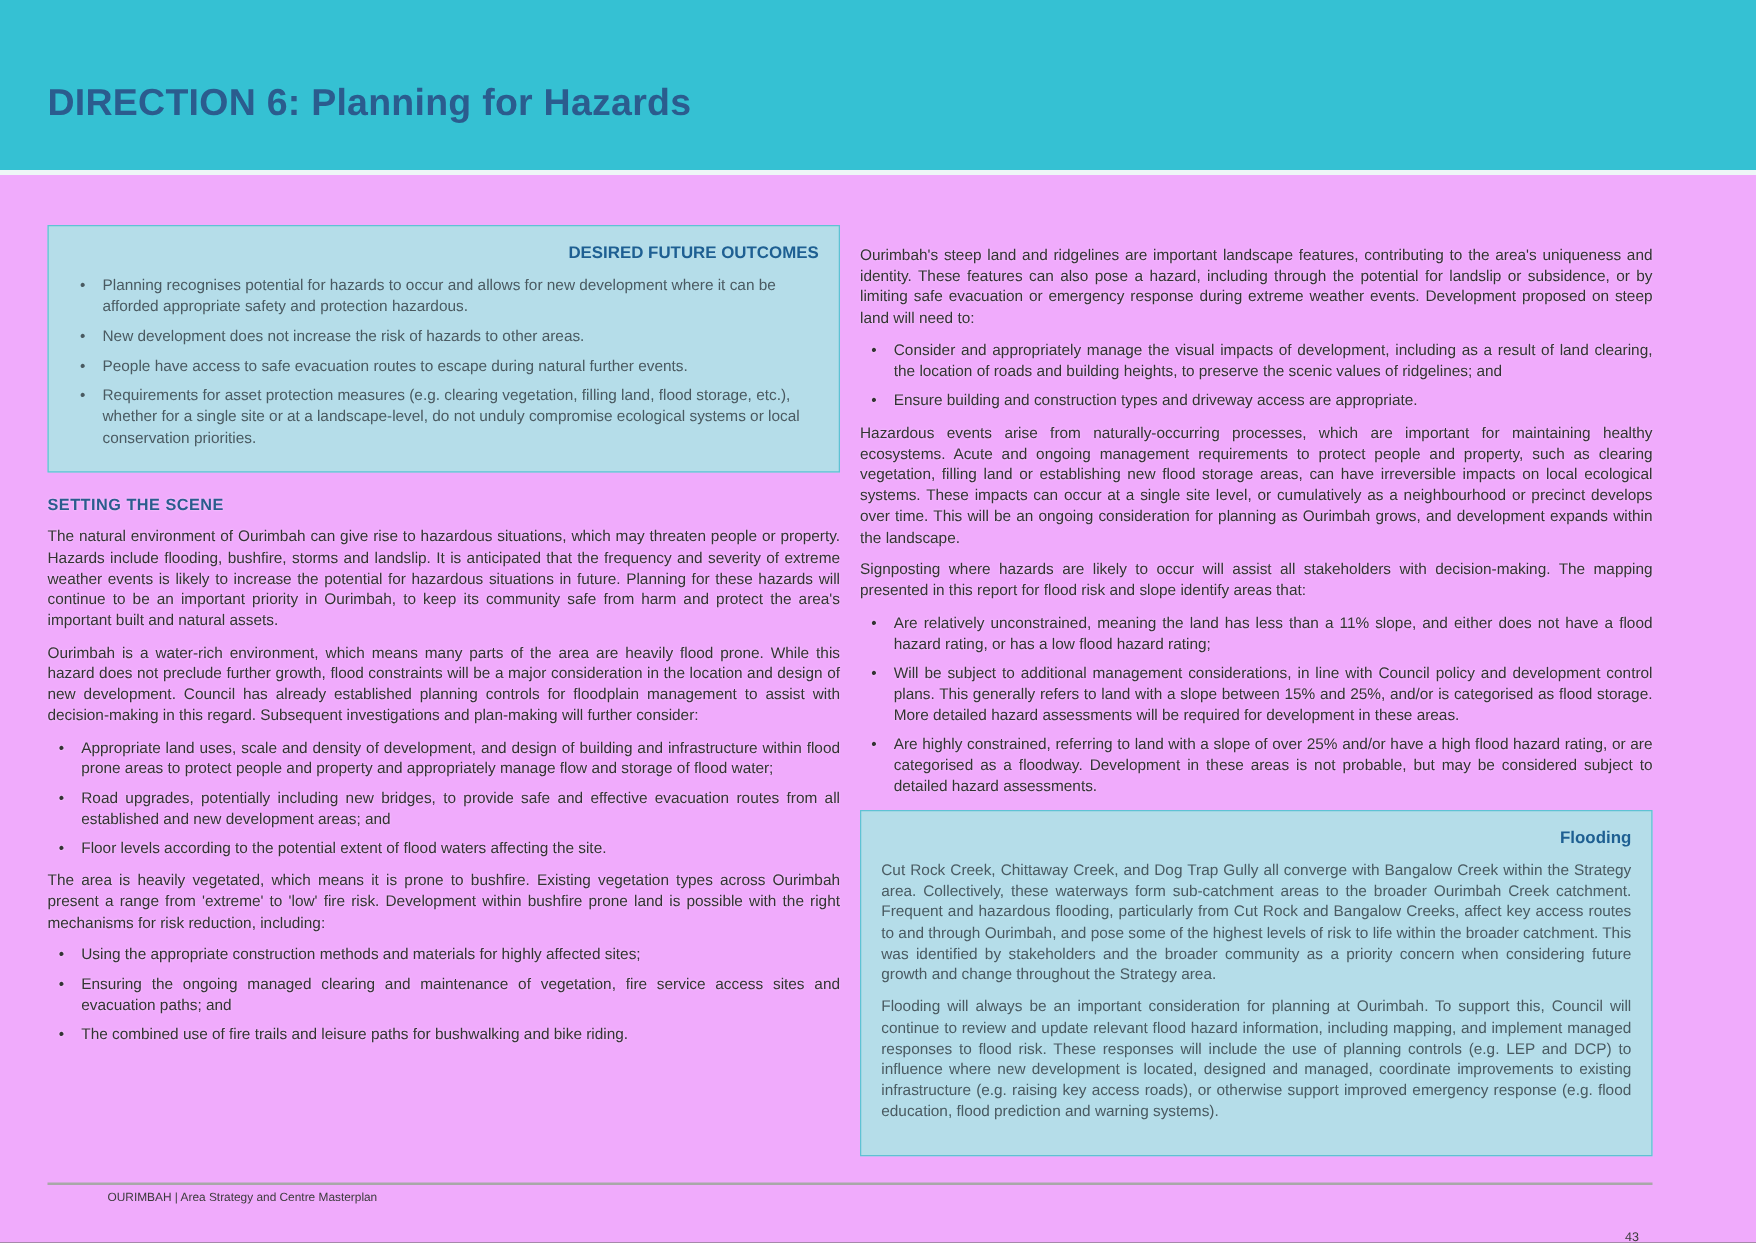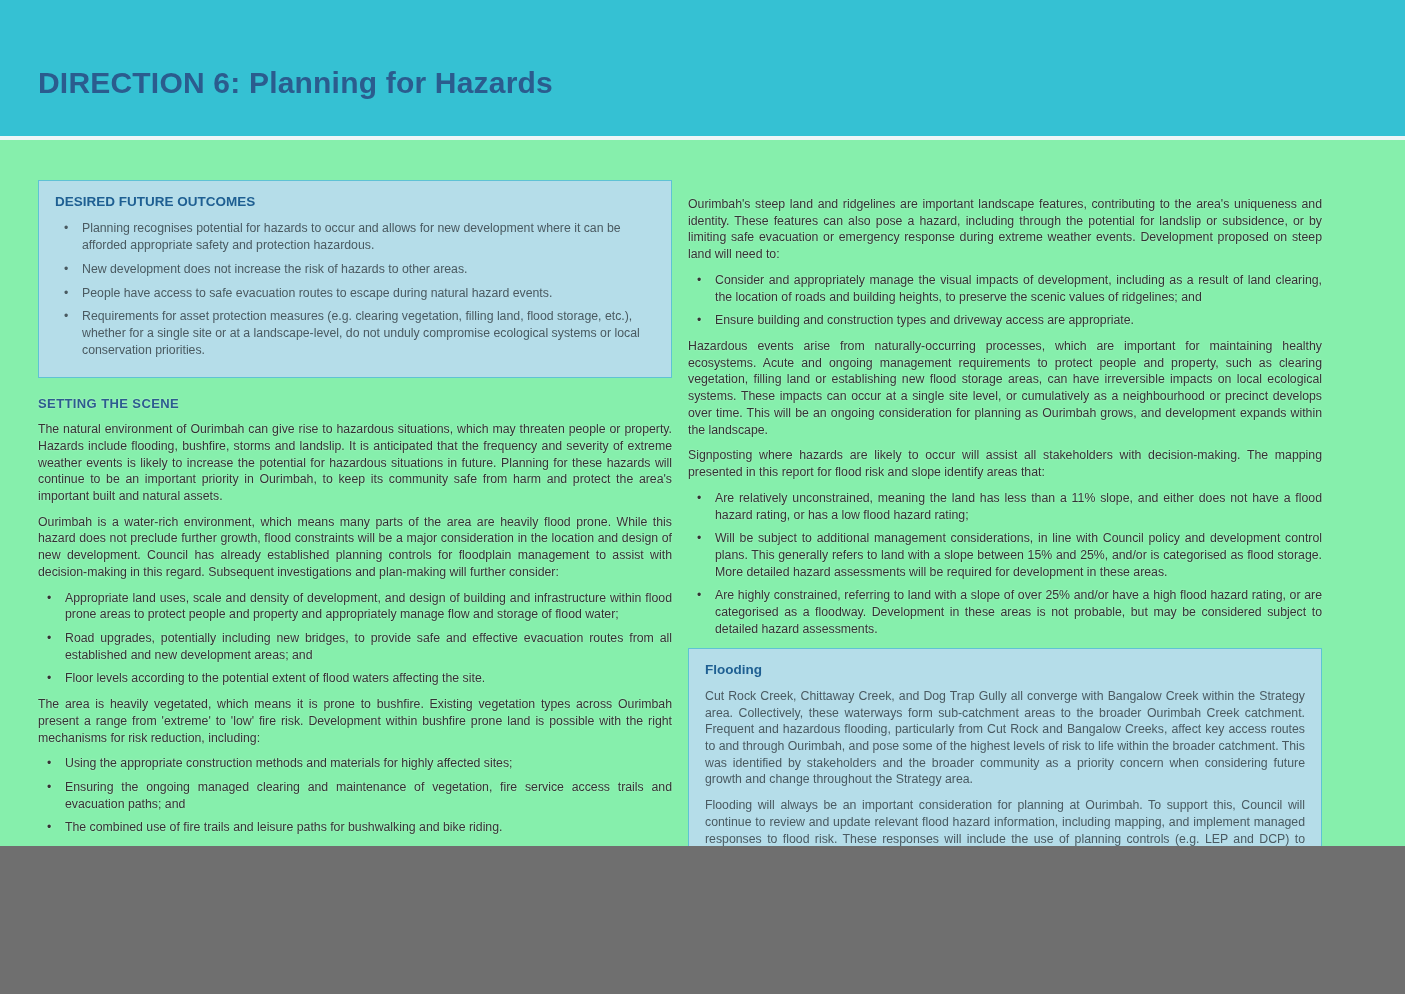--- a/index.html
+++ b/index.html
@@ -1,18 +1,18 @@
 <!DOCTYPE html>
 <html><head>
 <meta charset="utf-8">
 <style>
   html,body { margin:0; padding:0; background:#6f6f6f; }
   .page {
-    position:relative; width:1405px; height:846px;
-    background:#86efac; overflow:hidden;
+    position:relative; width:1405px; height:994px;
+    background:#f0abfc; overflow:hidden;
     font-family:"Liberation Sans", sans-serif;
   }
   .header-band {
     position:absolute; top:0; left:0; width:100%; height:140px;
     background:#35c1d3; border-bottom:4px solid #eef6f7; box-sizing:border-box;
   }
   .page-title {
     position:absolute; left:38px; top:66px;
     font-size:30px; font-weight:700; color:#2b5c8e; letter-spacing:0.2px;
     margin:0;
@@ -26,21 +26,21 @@
   .halo { text-shadow:0 0 2px rgba(255,255,255,0.5); }
   .info-box {
     background:#b5dde9; border:1px solid #5fc2d4;
     padding:12px 16px 10px 16px; color:#4a5a61;
     text-shadow:none;
   }
   .outcomes-box { text-align:left; }
   .flood-box { text-align:justify; margin-top:10px; }
   .box-heading {
     color:#1e5f92; font-weight:700; font-size:13.5px;
-    margin:0 0 9px 0; text-align:left;
+    margin:0 0 9px 0; text-align:right;
   }
   .section-heading {
     color:#2b5c8e; font-weight:700; font-size:13px; letter-spacing:0.4px;
     margin:17px 0 8px 0; text-align:left;
   }
   p.body { margin:0 0 9px 0; }
   p.body:last-child { margin-bottom:16px; }
   ul.bullets { list-style:none; margin:0 0 9px 0; padding:0; }
   ul.bullets li { position:relative; padding-left:27px; margin-bottom:7px; }
   ul.bullets li::before { content:"\2022"; position:absolute; left:9px; top:0; }
@@ -66,38 +66,38 @@
     <h1 class="page-title">DIRECTION 6: Planning for Hazards</h1>
   </div>
 
   <div class="col col-left">
 
     <div class="info-box outcomes-box">
       <div class="box-heading">DESIRED FUTURE OUTCOMES</div>
       <ul class="bullets">
           <li>Planning recognises potential for hazards to occur and allows for new development where it can be afforded appropriate safety and protection hazardous.</li>
           <li>New development does not increase the risk of hazards to other areas.</li>
-          <li>People have access to safe evacuation routes to escape during natural hazard events.</li>
+          <li>People have access to safe evacuation routes to escape during natural further events.</li>
           <li>Requirements for asset protection measures (e.g. clearing vegetation, filling land, flood storage, etc.), whether for a single site or at a landscape-level, do not unduly compromise ecological systems or local conservation priorities.</li>
         </ul>
     </div>
 
     <div class="section-heading halo">SETTING THE SCENE</div>
 
     <p class="body halo">The natural environment of Ourimbah can give rise to hazardous situations, which may threaten people or property. Hazards include flooding, bushfire, storms and landslip. It is anticipated that the frequency and severity of extreme weather events is likely to increase the potential for hazardous situations in future. Planning for these hazards will continue to be an important priority in Ourimbah, to keep its community safe from harm and protect the area's important built and natural assets.</p>
     <p class="body halo">Ourimbah is a water-rich environment, which means many parts of the area are heavily flood prone. While this hazard does not preclude further growth, flood constraints will be a major consideration in the location and design of new development. Council has already established planning controls for floodplain management to assist with decision-making in this regard. Subsequent investigations and plan-making will further consider:</p>
     <ul class="bullets halo">
         <li>Appropriate land uses, scale and density of development, and design of building and infrastructure within flood prone areas to protect people and property and appropriately manage flow and storage of flood water;</li>
         <li>Road upgrades, potentially including new bridges, to provide safe and effective evacuation routes from all established and new development areas; and</li>
         <li>Floor levels according to the potential extent of flood waters affecting the site.</li>
       </ul>
     <p class="body halo">The area is heavily vegetated, which means it is prone to bushfire. Existing vegetation types across Ourimbah present a range from 'extreme' to 'low' fire risk. Development within bushfire prone land is possible with the right mechanisms for risk reduction, including:</p>
     <ul class="bullets halo">
         <li>Using the appropriate construction methods and materials for highly affected sites;</li>
-        <li>Ensuring the ongoing managed clearing and maintenance of vegetation, fire service access trails and evacuation paths; and</li>
+        <li>Ensuring the ongoing managed clearing and maintenance of vegetation, fire service access sites and evacuation paths; and</li>
         <li>The combined use of fire trails and leisure paths for bushwalking and bike riding.</li>
       </ul>
 
   </div>
 
   <div class="col col-right">
 
     <p class="body halo">Ourimbah's steep land and ridgelines are important landscape features, contributing to the area's uniqueness and identity. These features can also pose a hazard, including through the potential for landslip or subsidence, or by limiting safe evacuation or emergency response during extreme weather events. Development proposed on steep land will need to:</p>
     <ul class="bullets halo">
         <li>Consider and appropriately manage the visual impacts of development, including as a result of land clearing, the location of roads and building heights, to preserve the scenic values of ridgelines; and</li>

